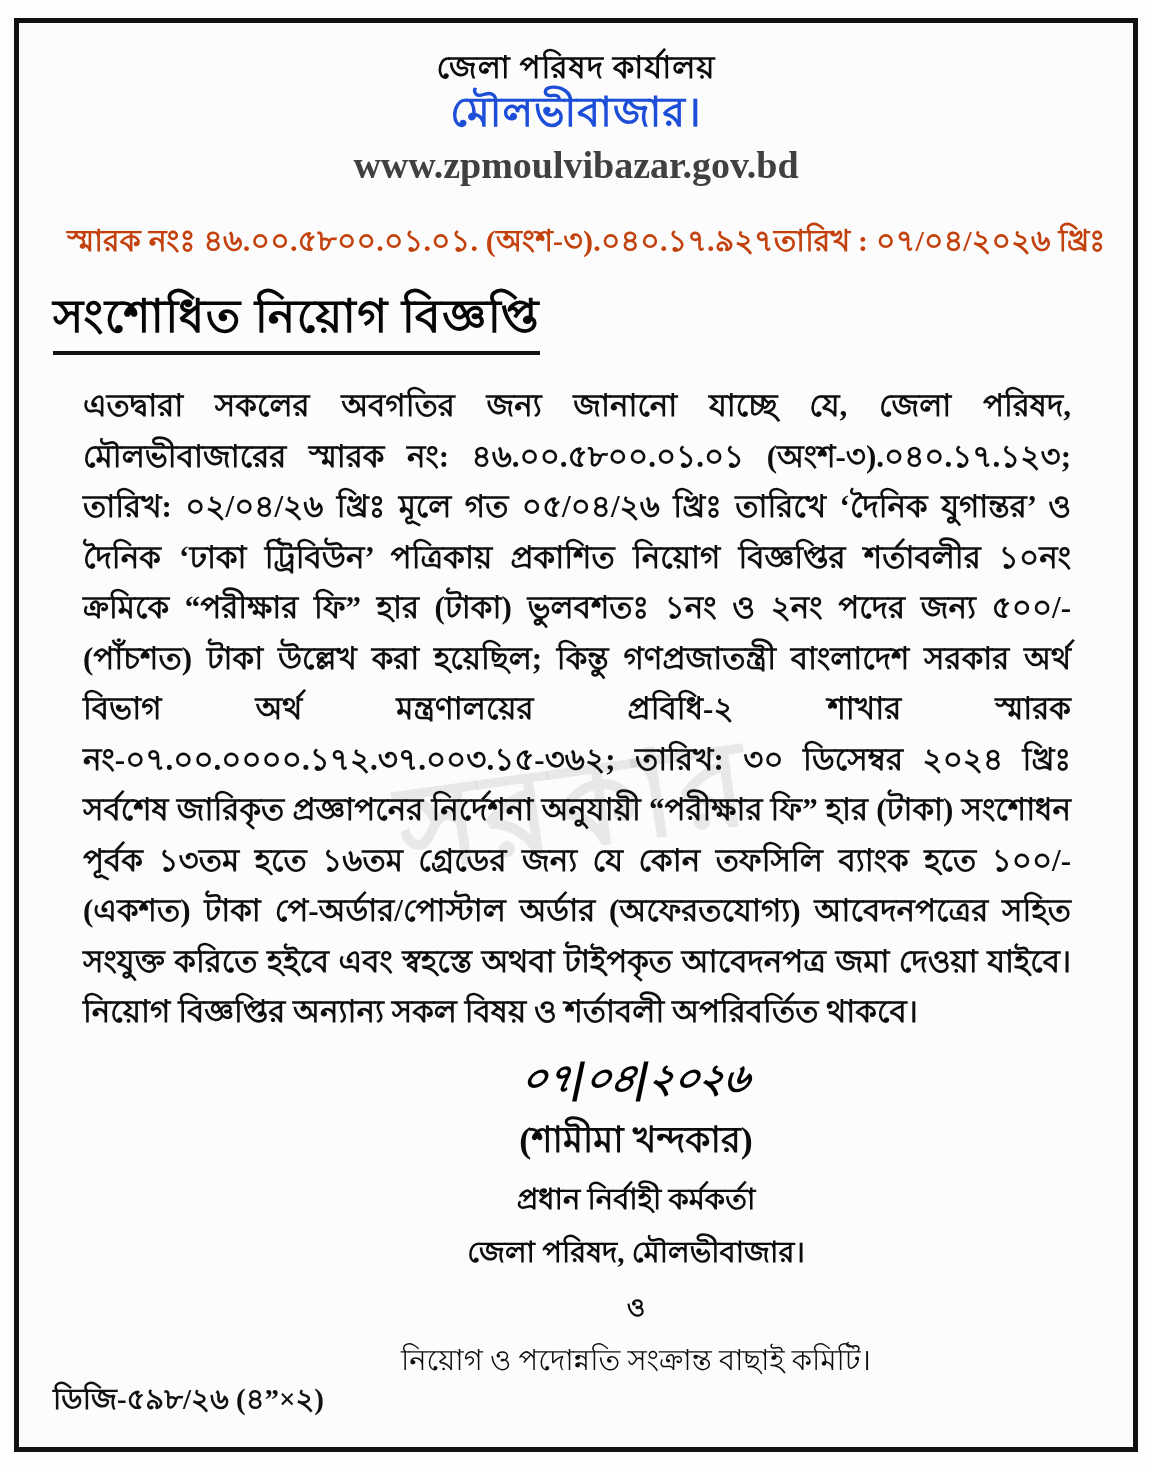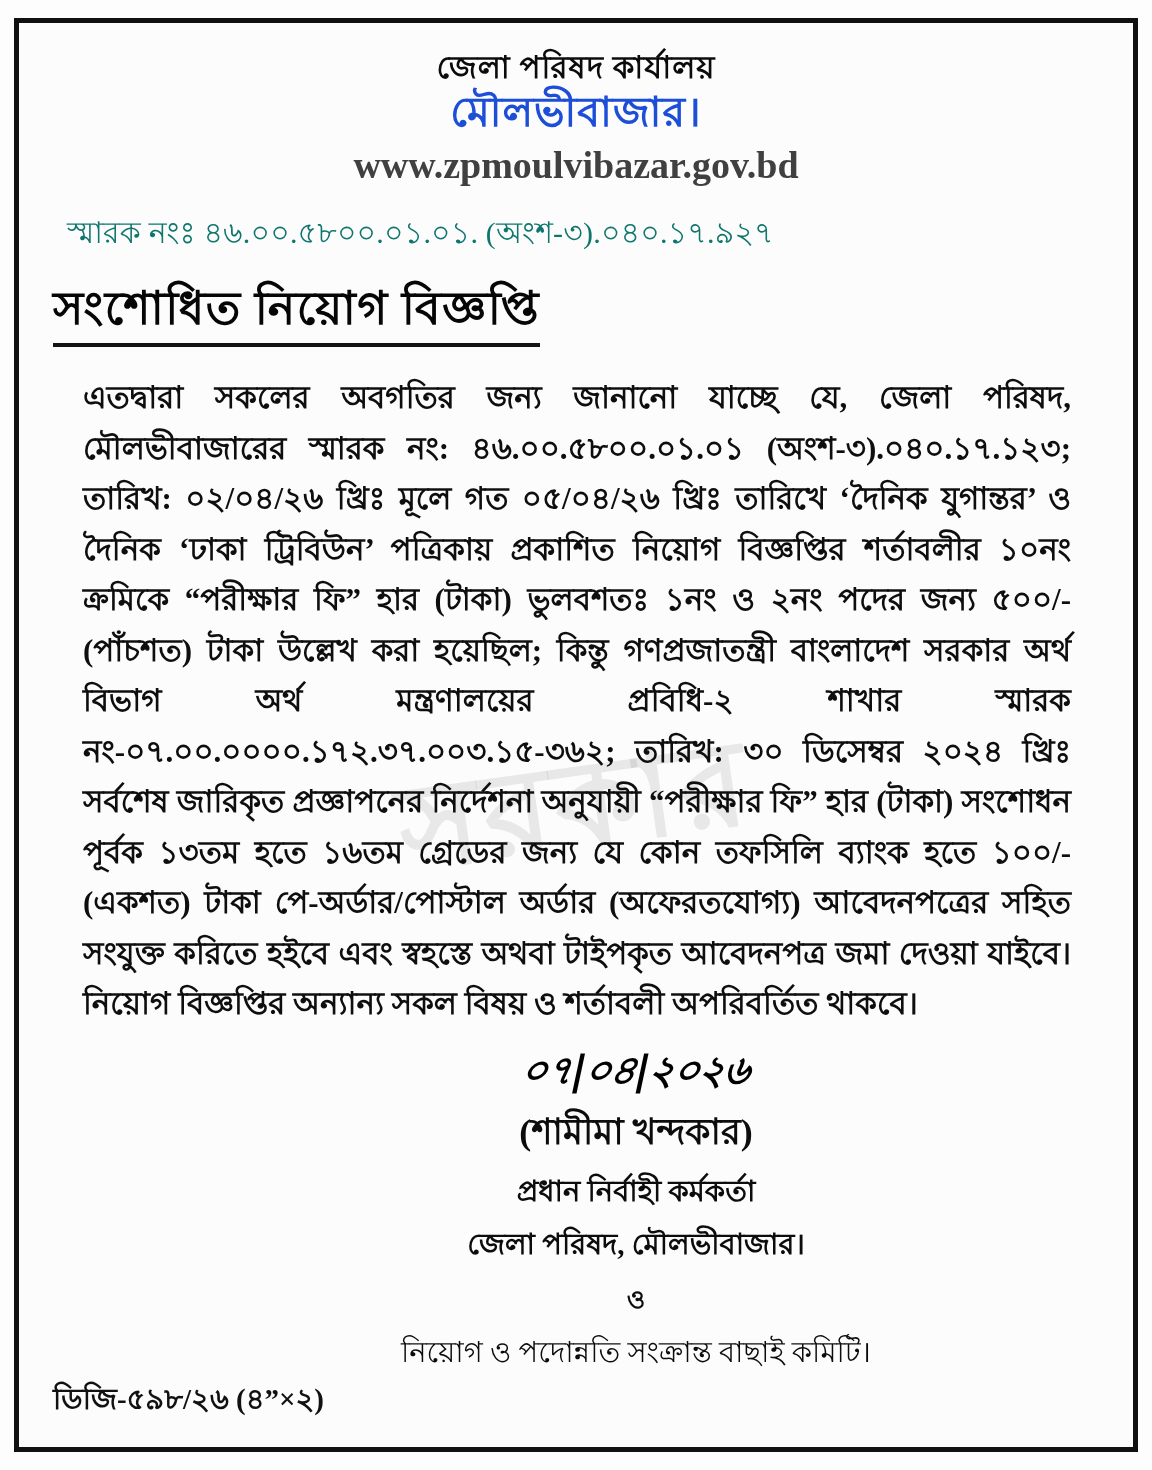--- a/index.html
+++ b/index.html
@@ -76,27 +76,27 @@
     font-size: 38px;
     font-weight: 700;
     line-height: 1.28;
     margin-top: 4px;
     color: #404040;
     font-family: "Liberation Serif", serif;
   }
 
   
   .memo-row {
-    margin-top: 20px;
+    margin-top: 28px;
     display: flex;
     align-items: baseline;
     justify-content: space-between;
     font-size: 30px;
-    font-weight: 400;
-    color: #0f766e;
+    font-weight: 700;
+    color: #c2410c;
     padding: 0 12px 0 14px;
     letter-spacing: 0.2px;
   }
   .memo-left { white-space: nowrap; }
   .memo-right { white-space: nowrap; }
 
   
   .title-wrap {
     margin-top: 24px;
   }
@@ -206,20 +206,21 @@
       <div class="watermark">সরকার</div>
 
       <div class="header">
         <div class="org-line1">জেলা পরিষদ কার্যালয়</div>
         <div class="org-line2">মৌলভীবাজার।</div>
         <div class="website">www.zpmoulvibazar.gov.bd</div>
       </div>
 
       <div class="memo-row">
         <div class="memo-left">স্মারক নংঃ ৪৬.০০.৫৮০০.০১.০১. (অংশ-৩).০৪০.১৭.৯২৭</div>
+        <div class="memo-right">তারিখ : ০৭/০৪/২০২৬ খ্রিঃ</div>
       </div>
 
       <div class="title-wrap">
         <div class="doc-title">সংশোধিত নিয়োগ বিজ্ঞপ্তি</div>
       </div>
 
       <div class="body-text">
         <p>এতদ্বারা সকলের অবগতির জন্য জানানো যাচ্ছে যে, জেলা পরিষদ, মৌলভীবাজারের স্মারক নং: ৪৬.০০.৫৮০০.০১.০১ (অংশ-৩).০৪০.১৭.১২৩; তারিখ: ০২/০৪/২৬ খ্রিঃ মূলে গত ০৫/০৪/২৬ খ্রিঃ তারিখে ‘দৈনিক যুগান্তর’ ও দৈনিক ‘ঢাকা ট্রিবিউন’ পত্রিকায় প্রকাশিত নিয়োগ বিজ্ঞপ্তির শর্তাবলীর ১০নং ক্রমিকে “পরীক্ষার ফি” হার (টাকা) ভুলবশতঃ ১নং ও ২নং পদের জন্য ৫০০/- (পাঁচশত) টাকা উল্লেখ করা হয়েছিল; কিন্তু গণপ্রজাতন্ত্রী বাংলাদেশ সরকার অর্থ বিভাগ অর্থ মন্ত্রণালয়ের প্রবিধি-২ শাখার স্মারক নং-০৭.০০.০০০০.১৭২.৩৭.০০৩.১৫-৩৬২; তারিখ: ৩০ ডিসেম্বর ২০২৪ খ্রিঃ সর্বশেষ জারিকৃত প্রজ্ঞাপনের নির্দেশনা অনুযায়ী “পরীক্ষার ফি” হার (টাকা) সংশোধন পূর্বক ১৩তম হতে ১৬তম গ্রেডের জন্য যে কোন তফসিলি ব্যাংক হতে ১০০/- (একশত) টাকা পে-অর্ডার/পোস্টাল অর্ডার (অফেরতযোগ্য) আবেদনপত্রের সহিত সংযুক্ত করিতে হইবে এবং স্বহস্তে অথবা টাইপকৃত আবেদনপত্র জমা দেওয়া যাইবে। নিয়োগ বিজ্ঞপ্তির অন্যান্য সকল বিষয় ও শর্তাবলী অপরিবর্তিত থাকবে।</p>
       </div>
 

